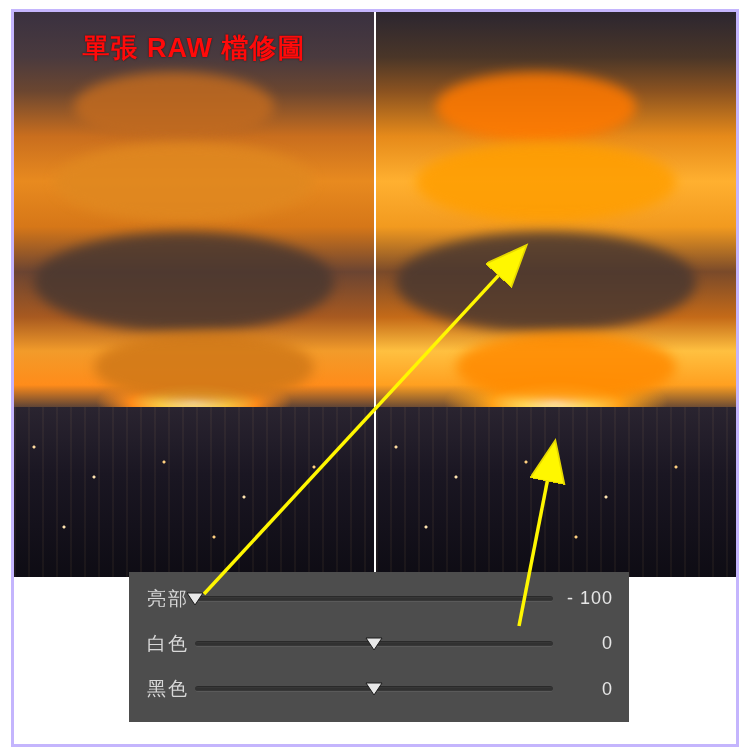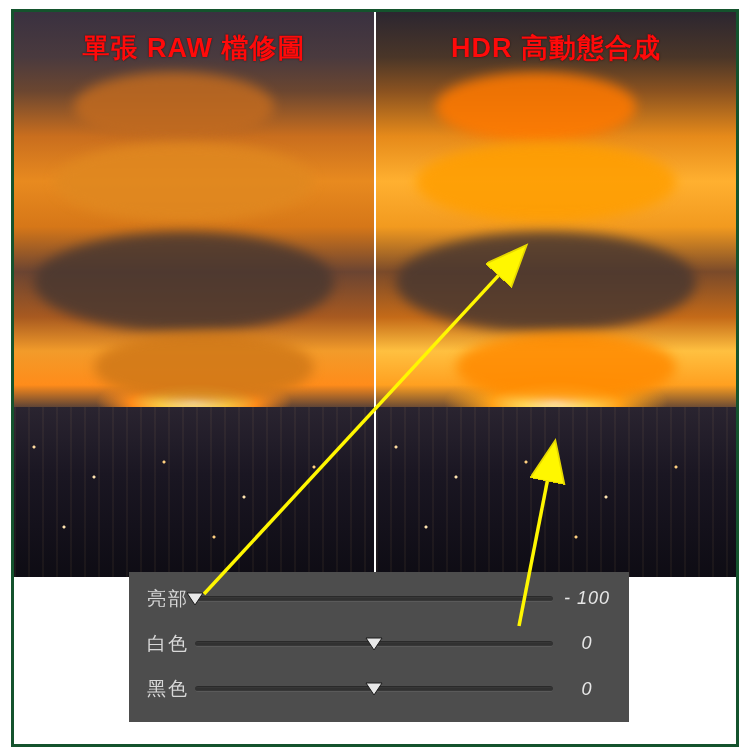--- a/index.html
+++ b/index.html
@@ -9,21 +9,21 @@
       background: #fff;
       font-family: "Microsoft YaHei", "SimSun", sans-serif;
       position: relative;
     }
     .frame {
       position: absolute;
       left: 11px;
       top: 9px;
       width: 728px;
       height: 738px;
-      border: 3px solid #14532d;
+      border: 3px solid #c4b5fd;
       background: #fff;
       overflow: hidden;
     }
     .images {
       display: flex;
       width: 100%;
       height: 565px;
     }
     .img-panel {
       flex: 1;
@@ -148,25 +148,24 @@
       width: 18px;
       height: 14px;
       transform: translate(-50%, -50%);
       pointer-events: none;
     }
     .slider-thumb svg { display:block; }
     .slider-value {
       width: 60px;
       color: #e6e6e6;
       font-size: 18px;
-      text-align: center;
+      text-align: right;
       padding-left: 8px;
       letter-spacing: 1px;
       font-family: Arial, sans-serif;
-      font-style: italic;
     }
 
     
     .arrows {
       position: absolute;
       left: 0; top: 0;
       width: 100%; height: 100%;
       pointer-events: none;
     }
   </style>
@@ -187,21 +186,20 @@
       <div class="panel-title">單張 RAW 檔修圖</div>
     </div>
     <div class="img-panel">
       <div class="sky right">
         <div class="cloud cl1"></div>
           <div class="cloud cl2"></div>
           <div class="cloud cl3"></div>
           <div class="cloud cl4"></div>
       </div>
       <div class="city"></div>
-      <div class="panel-title">HDR 高動態合成</div>
     </div>
   </div>
 
   <div class="slider-panel">
     <div class="slider-row">
       <div class="slider-label">亮部</div>
       <div class="slider-track-wrap">
         <div class="slider-track"></div>
         <div class="slider-thumb" style="left: 0%;">
           <svg width="18" height="14" viewBox="0 0 18 14">

